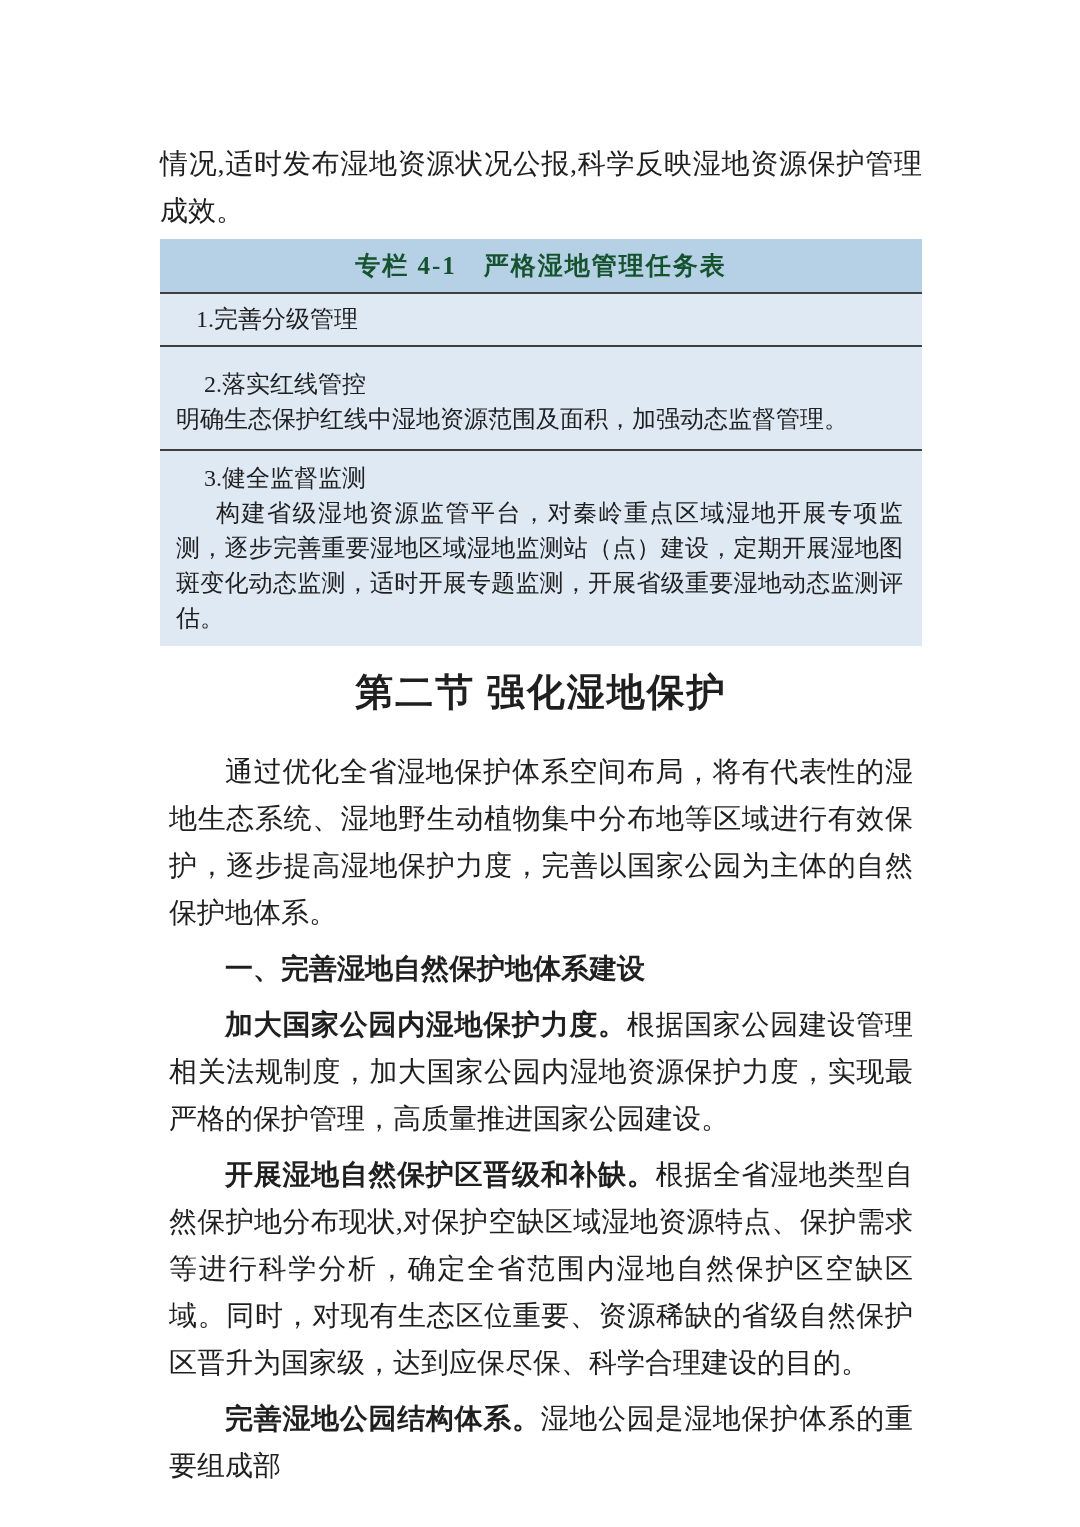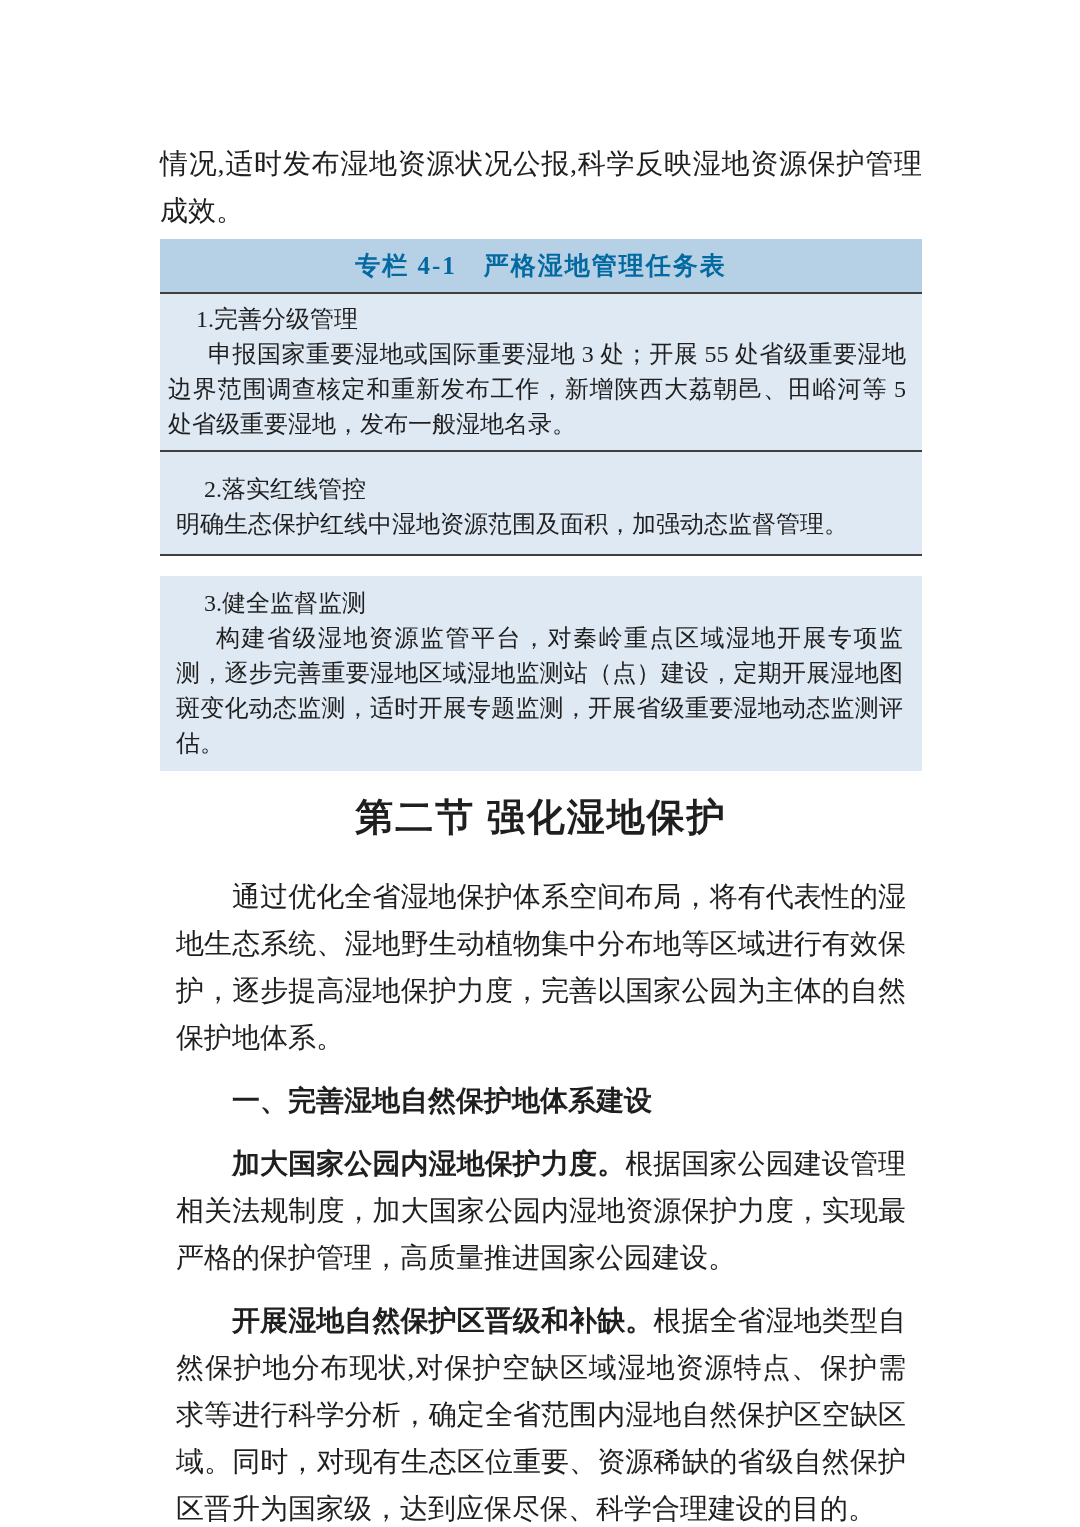--- a/index.html
+++ b/index.html
@@ -12,42 +12,42 @@
     color:var(--text,#1f1f1f);
   }
   .content{position:absolute;left:160px;top:140px;width:762px;}
   .body-line{margin:0;font-size:28px;line-height:47px;text-align:justify;}
   
   .panel{margin-top:5px;}
   .panel-header{
     background:var(--header_bg,#b6d0e6);
     height:53px;line-height:53px;
     text-align:center;font-weight:bold;font-size:25px;letter-spacing:2px;
-    color:#0369a1;
+    color:#14532d;
     border-bottom:2px solid var(--divider,#3f3f3f);
   }
   .panel-section{
     background:var(--section_bg,#dfe9f4);
     font-size:24px;line-height:35px;
     padding:8px 16px 8px 8px;
   }
   .panel-section.sec2{padding:20px 16px 12px 16px;}
-  .panel-section.sec3{padding:10px 19px 10px 16px;margin-top:20px;}
+  .panel-section.sec3{padding:10px 19px 10px 16px;}
   .panel-heading{margin:0 0 0 28px;}
   .panel-body{margin:0;text-align:justify;}
   .panel-body.indent{text-indent:40px;}
   .panel-divider{height:2px;background:var(--divider,#3f3f3f);}
   
   .section-title{
     margin:24px 0 34px 0;
     font-size:38px;line-height:44px;font-weight:bold;
     text-align:center;letter-spacing:2px;
   }
   
-  .para{margin:16px;font-size:28px;line-height:47px;text-align:justify;}
+  .para{margin:9px;font-size:28px;line-height:47px;text-align:justify;}
   .para.indent2{text-indent:56px;}
   .lead{font-weight:bold;font-family:"Liberation Sans","DejaVu Sans",sans-serif;}
   .subheading{font-weight:bold;font-family:"Liberation Sans","DejaVu Sans",sans-serif;}
   
   .watermark{
     position:absolute;right:66px;bottom:18px;
     display:flex;align-items:center;gap:16px;
     color:var(--watermark,#b5b5b5);
     font-family:"Liberation Sans","DejaVu Sans",sans-serif;
     font-size:34px;letter-spacing:2px;
@@ -60,21 +60,20 @@
 <div class="page">
   <div class="content">
 
     <p class="body-line">情况,适时发布湿地资源状况公报,科学反映湿地资源保护管理成效。</p>
 
     <section class="panel">
       <div class="panel-header">专栏 4-1　严格湿地管理任务表</div>
 
       <div class="panel-section sec1">
         <p class="panel-heading">1.完善分级管理</p>
-        <p class="panel-body indent">申报国家重要湿地或国际重要湿地 3 处；开展 55 处省级重要湿地边界范围调查核定和重新发布工作，新增陕西大荔朝邑、田峪河等 5 处省级重要湿地，发布一般湿地名录。</p>
       </div>
       <div class="panel-divider"></div>
 
       <div class="panel-section sec2">
         <p class="panel-heading">2.落实红线管控</p>
         <p class="panel-body">明确生态保护红线中湿地资源范围及面积，加强动态监督管理。</p>
       </div>
       <div class="panel-divider"></div>
 
       <div class="panel-section sec3">

